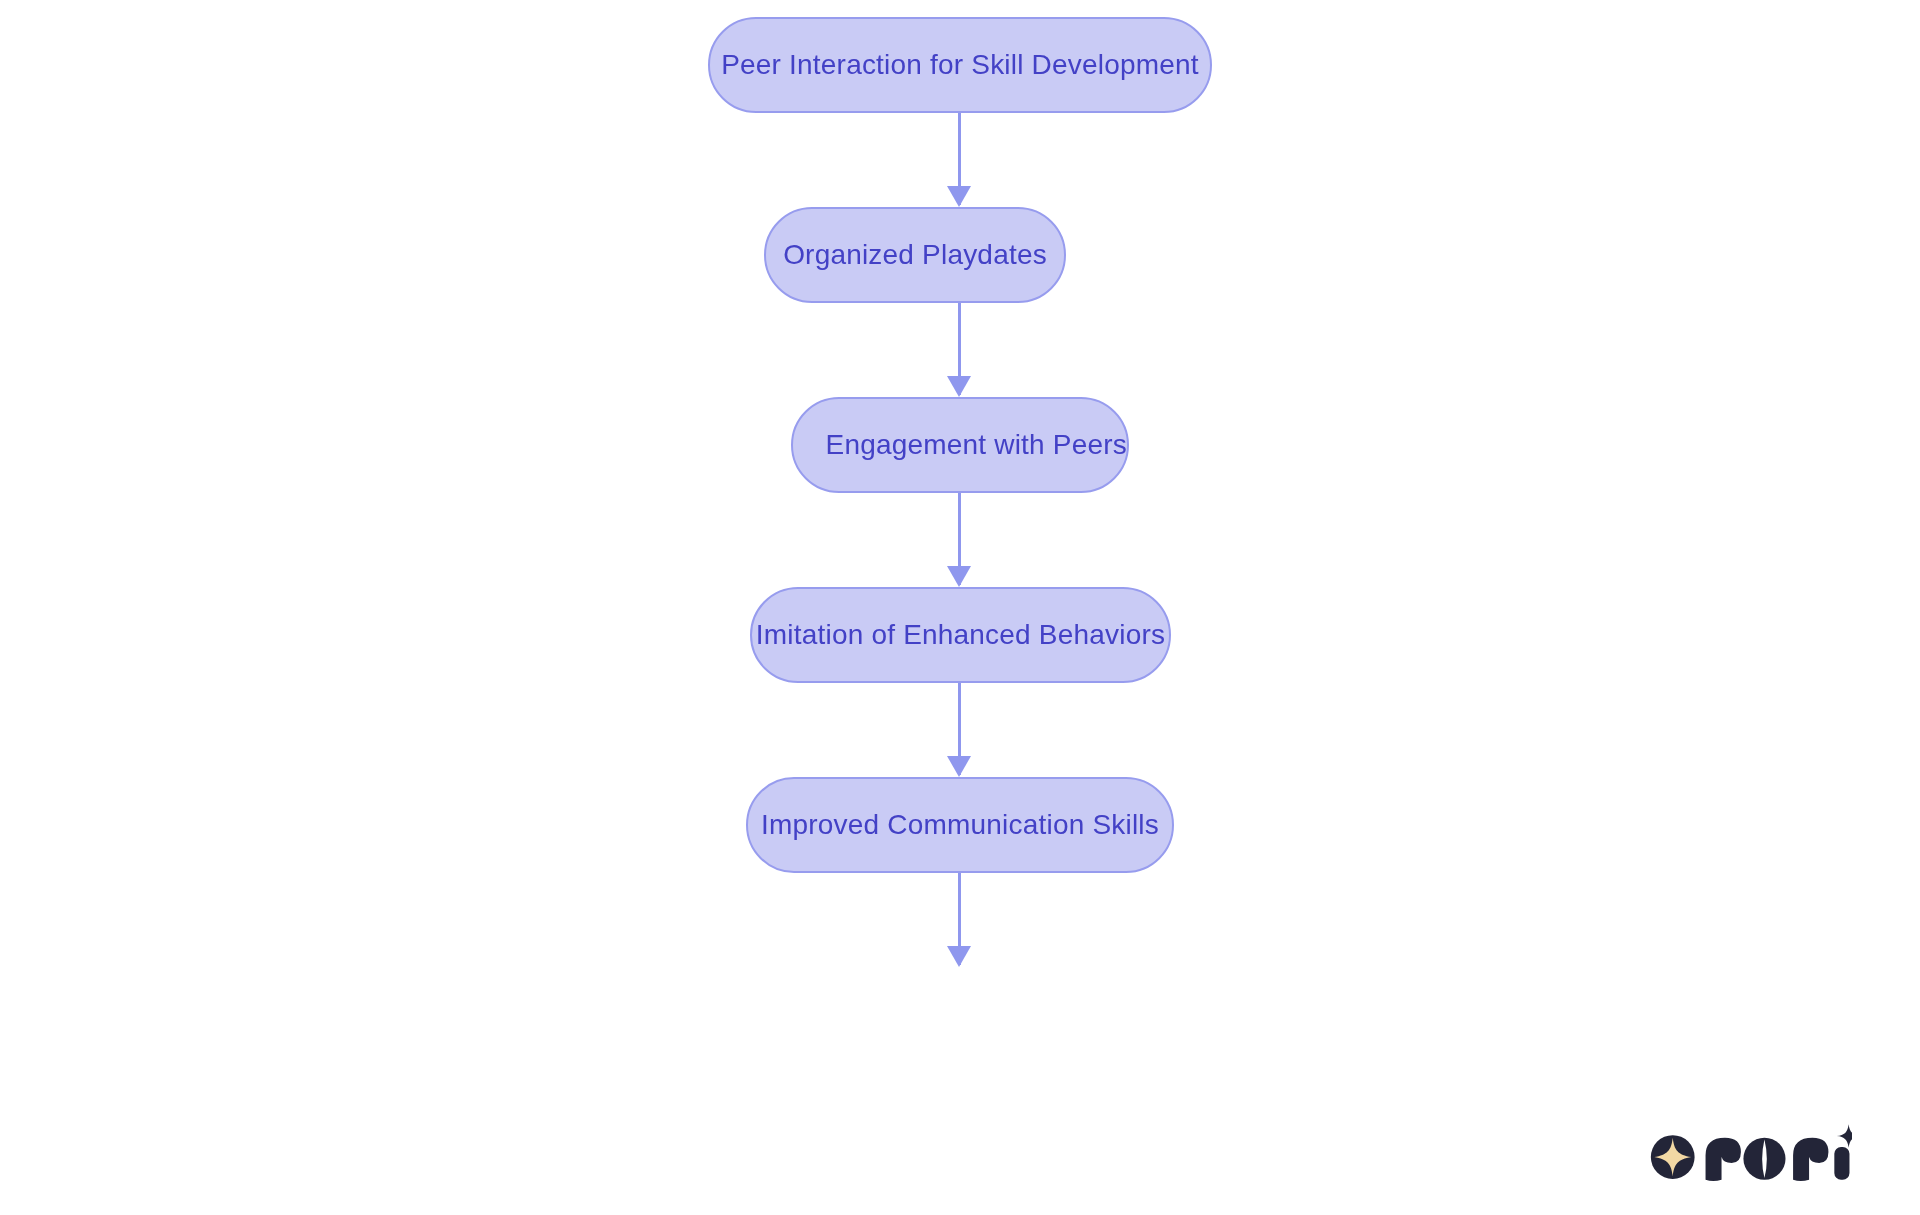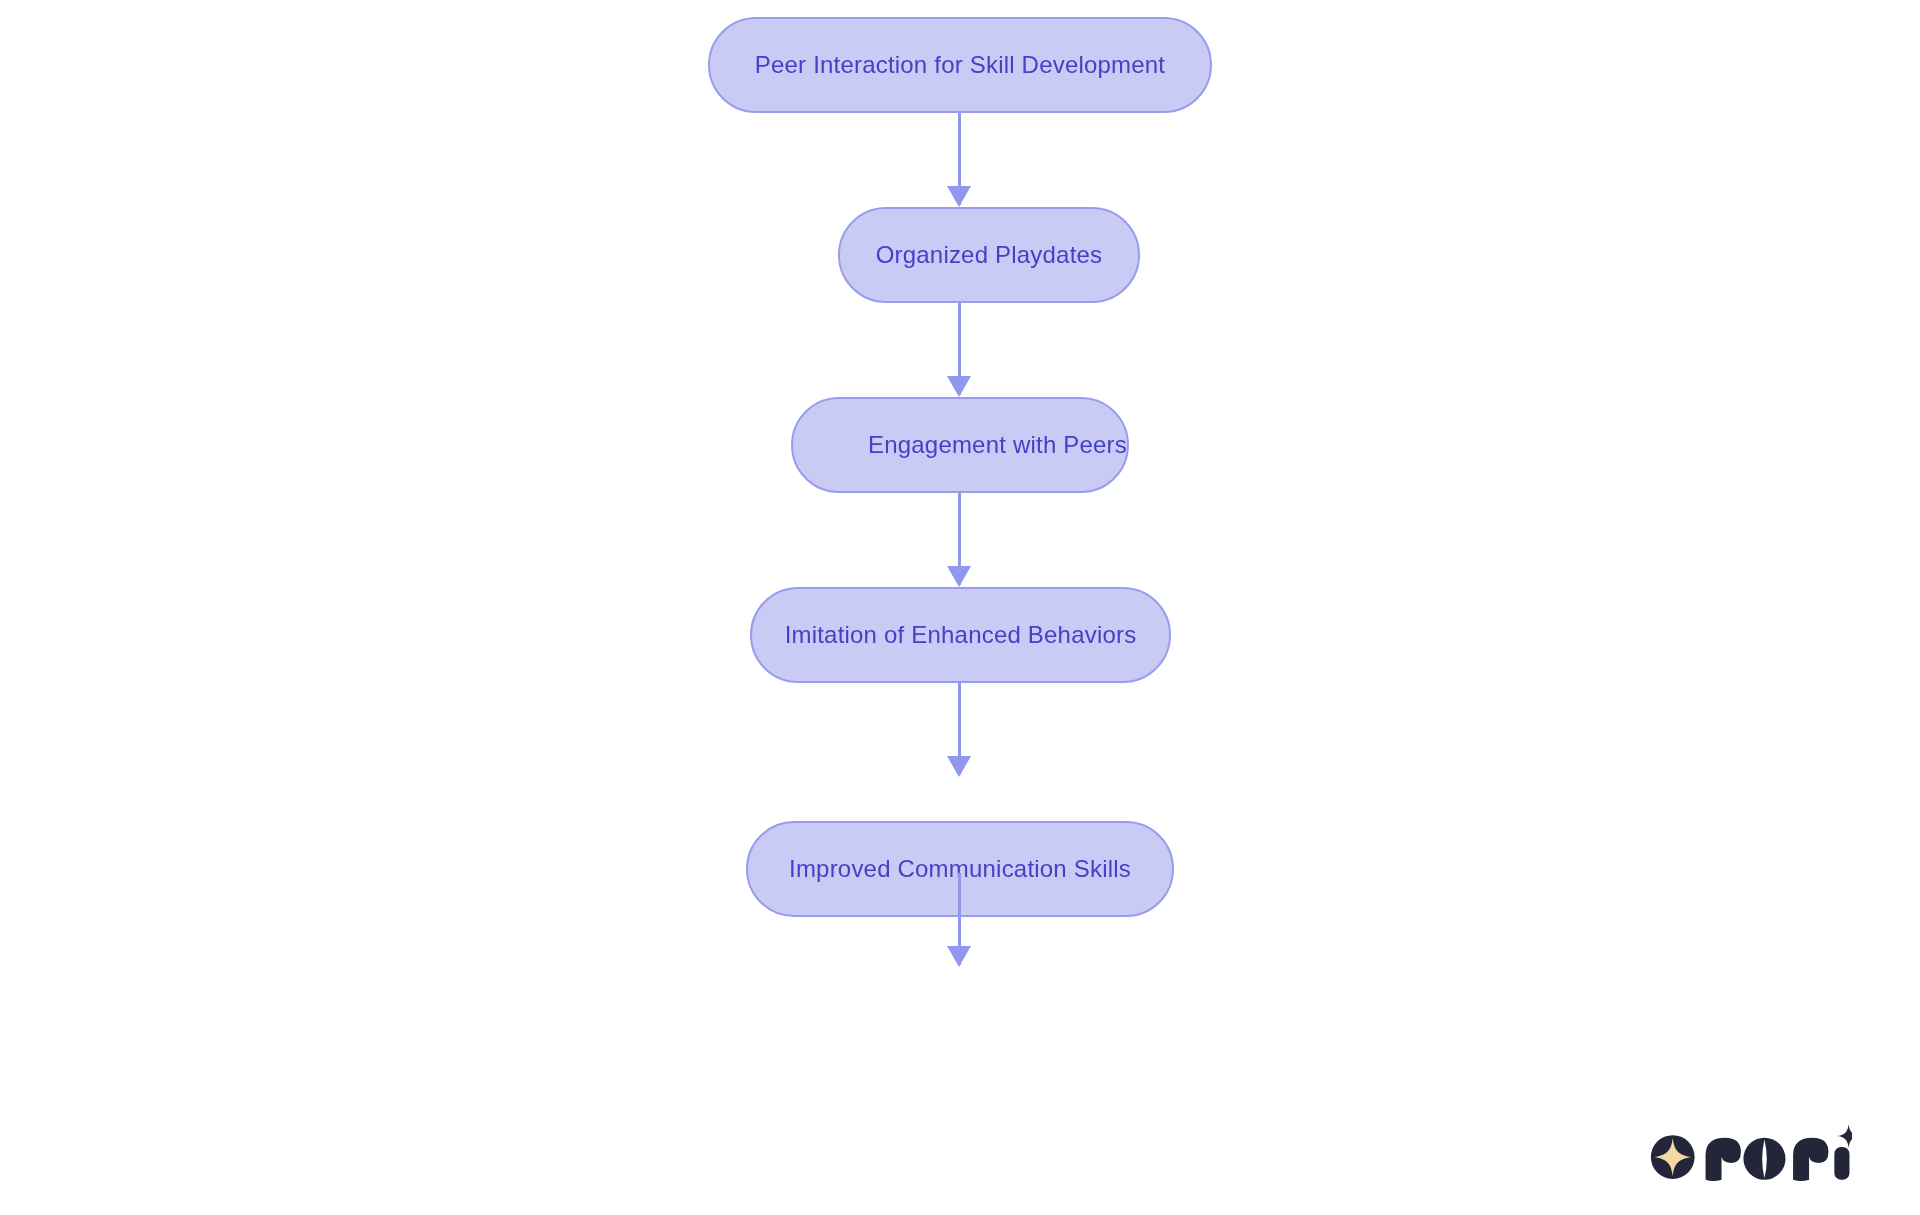--- a/index.html
+++ b/index.html
@@ -27,30 +27,30 @@
     position:absolute;
     height:96px;
     box-sizing:border-box;
     background:var(--node-fill);
     border:2px solid var(--node-border);
     border-radius:48px;
     display:flex;
     align-items:center;
     justify-content:center;
     color:var(--node-text);
-    font-size:24px;
+    font-size:28px;
     letter-spacing:0.2px;
     white-space:nowrap;
     text-align:center;
   }
   .n1{left:708px;top:17px;width:504px;}
-  .n2{left:838px;top:207px;width:302px;}
+  .n2{left:764px;top:207px;width:302px;}
   .n3{left:791px;top:397px;width:338px;justify-content:flex-end;}
   .n4{left:750px;top:587px;width:421px;}
-  .n5{left:746px;top:777px;width:428px;margin-top:44px;}
+  .n5{left:746px;top:777px;width:428px;}
   .n6{left:751px;top:967px;width:418px;}
 
   .arrow-line{
     position:absolute;
     left:958px;
     width:3px;
     background:var(--arrow);
   }
   .a1{top:113px;height:92px;}
   .a2{top:303px;height:92px;}

